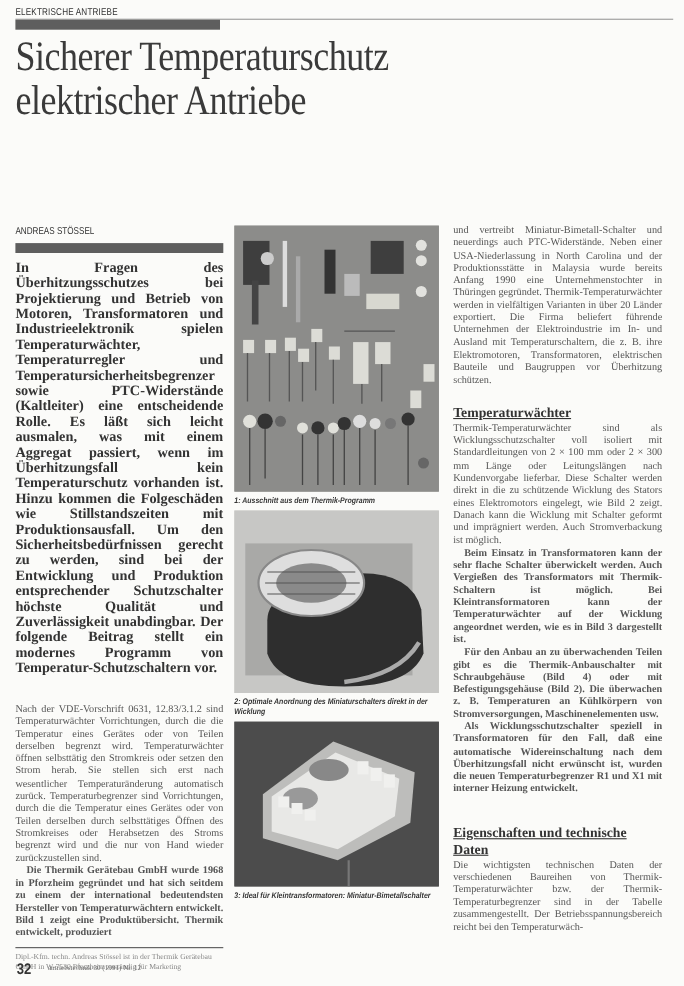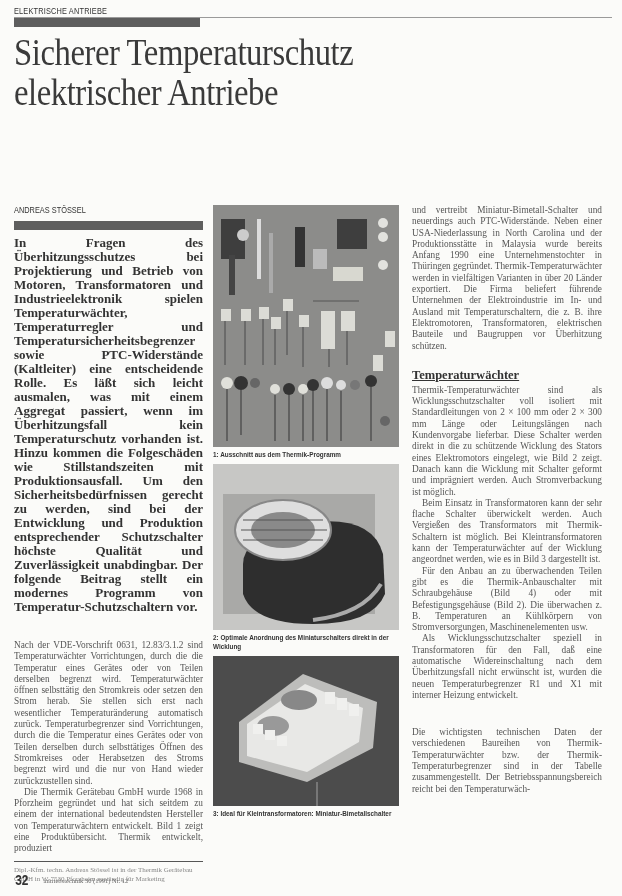--- a/index.html
+++ b/index.html
@@ -31,32 +31,32 @@
     text-align:justify; color:#333; hyphens:auto;
   }
   .h2 {
     font-family:"Liberation Serif", serif; font-weight:bold; font-size:12.5px; color:#333;
     margin:0 0 2px 0; line-height:15px;text-decoration:underline;
   }
   .body {
     font-family:"Liberation Serif", serif; font-size:9.3px; line-height:11.3px;
     text-align:justify; color:#555; margin:0;
   }
-  .body.indent { text-indent:10px; }
+  .body.indent { text-indent:10px;font-weight:bold; }
   .footnote-rule { height:1px; background:#555; margin:6px 0 4px 0; }
   .footnote {
     font-family:"Liberation Serif", serif; font-size:7px; line-height:9px; color:#888;
   }
   .footer {
     position:absolute; left:14px; top:872px; display:flex; align-items:center; gap:14px;
   }
   .page-num { font-family:"Liberation Sans", sans-serif; font-weight:bold; font-size:14px; color:#333; transform:scaleX(0.85); }
   .journal { font-family:"Liberation Serif", serif; font-size:6.5px; color:#666; }
 
-  .col-mid { position:absolute; left:213px; top:205px; width:186px; }
+  .col-mid { position:absolute; left:213px; top:205px; width:186px;font-style:italic; }
   .figure { background:#8f8f8f; position:relative; overflow:hidden; }
   .caption {
     font-family:"Liberation Sans", sans-serif; font-weight:bold; font-size:7.4px; line-height:9.5px; color:#333;
     margin:3px 0 4px 0; transform:scaleX(0.86); transform-origin:left; width:116%;
   }
   .col-right { position:absolute; left:412px; top:205px; width:190px; }
 </style>
 </head>
 <body>
 
@@ -194,14 +194,15 @@
 
 <div class="col-right">
   <p class="body" style="margin-bottom:16px;">und vertreibt Miniatur-Bimetall-Schalter und neuerdings auch PTC-Widerstände. Neben einer USA-Niederlassung in North Carolina und der Produktionsstätte in Malaysia wurde bereits Anfang 1990 eine Unternehmenstochter in Thüringen gegründet. Thermik-Temperaturwächter werden in vielfältigen Varianten in über 20 Länder exportiert. Die Firma beliefert führende Unternehmen der Elektroindustrie im In- und Ausland mit Temperaturschaltern, die z. B. ihre Elektromotoren, Transformatoren, elektrischen Bauteile und Baugruppen vor Überhitzung schützen.</p>
 
   <h2 class="h2">Temperaturwächter</h2>
   <p class="body">Thermik-Temperaturwächter sind als Wicklungsschutzschalter voll isoliert mit Standardleitungen von 2 × 100 mm oder 2 × 300 mm Länge oder Leitungslängen nach Kundenvorgabe lieferbar. Diese Schalter werden direkt in die zu schützende Wicklung des Stators eines Elektromotors eingelegt, wie Bild 2 zeigt. Danach kann die Wicklung mit Schalter geformt und imprägniert werden. Auch Stromverbackung ist möglich.</p>
   <p class="body indent">Beim Einsatz in Transformatoren kann der sehr flache Schalter überwickelt werden. Auch Vergießen des Transformators mit Thermik-Schaltern ist möglich. Bei Kleintransformatoren kann der Temperaturwächter auf der Wicklung angeordnet werden, wie es in Bild 3 dargestellt ist.</p>
   <p class="body indent">Für den Anbau an zu überwachenden Teilen gibt es die Thermik-Anbauschalter mit Schraubgehäuse (Bild 4) oder mit Befestigungsgehäuse (Bild 2). Die überwachen z. B. Temperaturen an Kühlkörpern von Stromversorgungen, Maschinenelementen usw.</p>
   <p class="body indent" style="margin-bottom:26px;">Als Wicklungsschutzschalter speziell in Transformatoren für den Fall, daß eine automatische Widereinschaltung nach dem Überhitzungsfall nicht erwünscht ist, wurden die neuen Temperaturbegrenzer R1 und X1 mit interner Heizung entwickelt.</p>
 
+  <h2 class="h2">Eigenschaften und technische Daten</h2>
   <p class="body">Die wichtigsten technischen Daten der verschiedenen Baureihen von Thermik-Temperaturwächter bzw. der Thermik-Temperaturbegrenzer sind in der Tabelle zusammengestellt. Der Betriebsspannungsbereich reicht bei den Temperaturwäch-</p>
 </div>
 
 </body></html>

